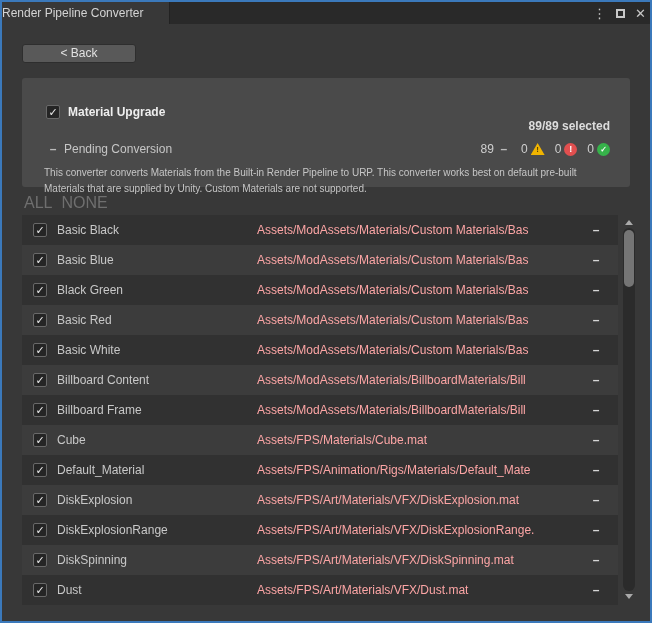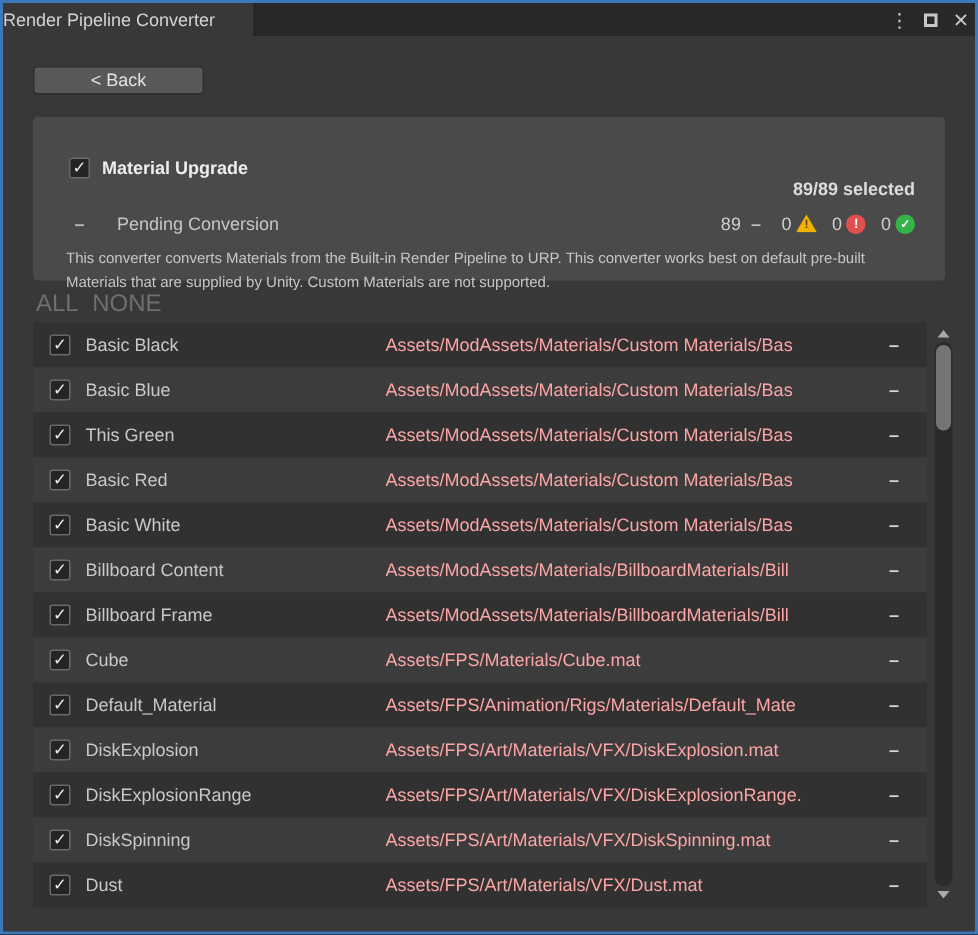--- a/index.html
+++ b/index.html
@@ -40,21 +40,21 @@
     position:absolute; top:76px; left:20px; width:608px; height:109px;
     background:#4a4a4a; border-radius:3px; color:#c8c8c8; font-size:12px;
   }
   .panel-row { display:flex; align-items:center; padding:0 20px 0 24px; }
   .panel-row.first { margin-top:13px; }
   .panel-row.second { margin-top:9px; }
   .conv-name { color:#eeeeee; font-weight:bold; margin-left:8px; }
   .spacer { flex:1; }
   .selected-summary { color:#dddddd; font-weight:bold;margin-top:28px; }
   .collapse-dash { color:#bbbbbb; font-weight:bold; width:14px; text-align:center; }
-  .pending-label { margin-left:18px; color:#c6c6c6; }
+  .pending-label { margin-left:4px; color:#c6c6c6; }
   .counts { display:flex; align-items:center; gap:10px; color:#cfcfcf; }
   .count-pair { display:flex; align-items:center; gap:3px; }
   .desc {
     margin:9px 22px 0 22px; color:#c6c6c6; font-size:10px; line-height:16px;
   }
 
   
   .checkbox {
     width:14px; height:14px; background:#252525; border:1px solid #696969;
     border-radius:2px; display:inline-flex; align-items:center; justify-content:center;
@@ -180,21 +180,21 @@
     </span>
     <span class="row-name">Basic Blue</span>
     <span class="row-path">Assets/ModAssets/Materials/Custom Materials/Bas</span>
     <span class="row-status">–</span>
   </div>
 
   <div class="row">
     <span class="checkbox">
       <span class="check">✓</span>
     </span>
-    <span class="row-name">This Green</span>
+    <span class="row-name">Black Green</span>
     <span class="row-path">Assets/ModAssets/Materials/Custom Materials/Bas</span>
     <span class="row-status">–</span>
   </div>
 
   <div class="row">
     <span class="checkbox">
       <span class="check">✓</span>
     </span>
     <span class="row-name">Basic Red</span>
     <span class="row-path">Assets/ModAssets/Materials/Custom Materials/Bas</span>

